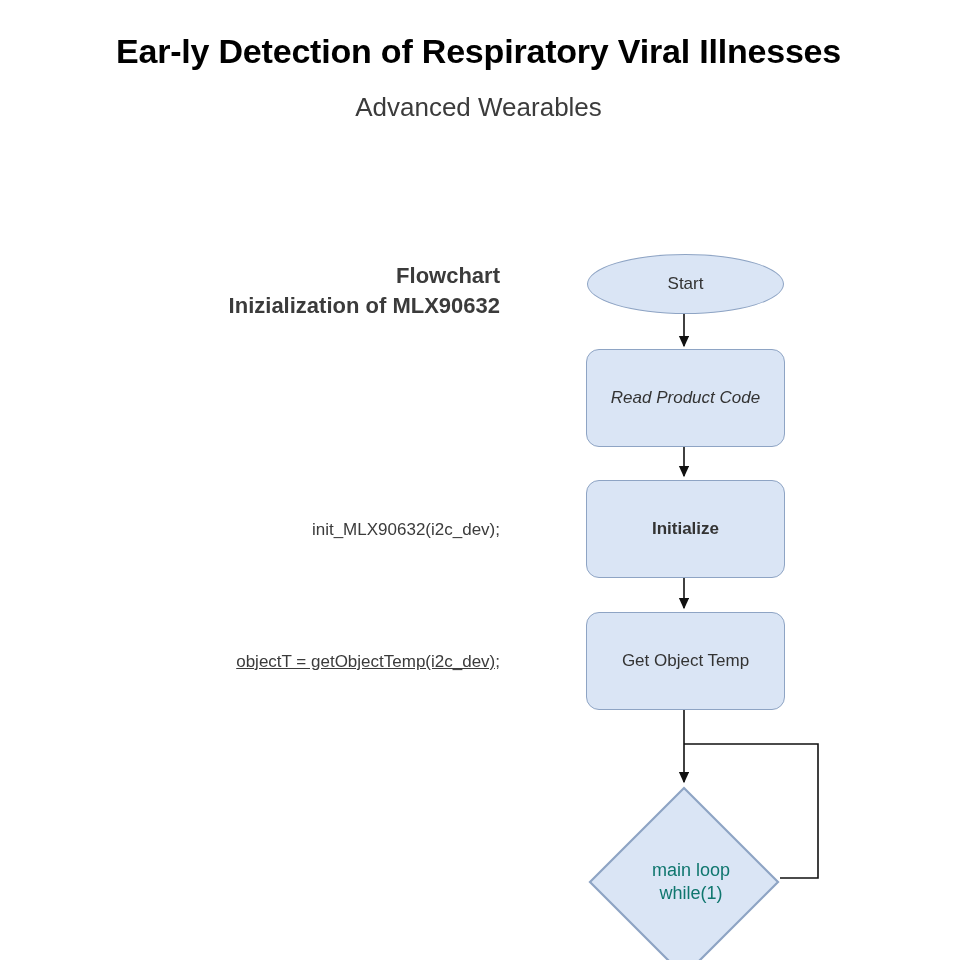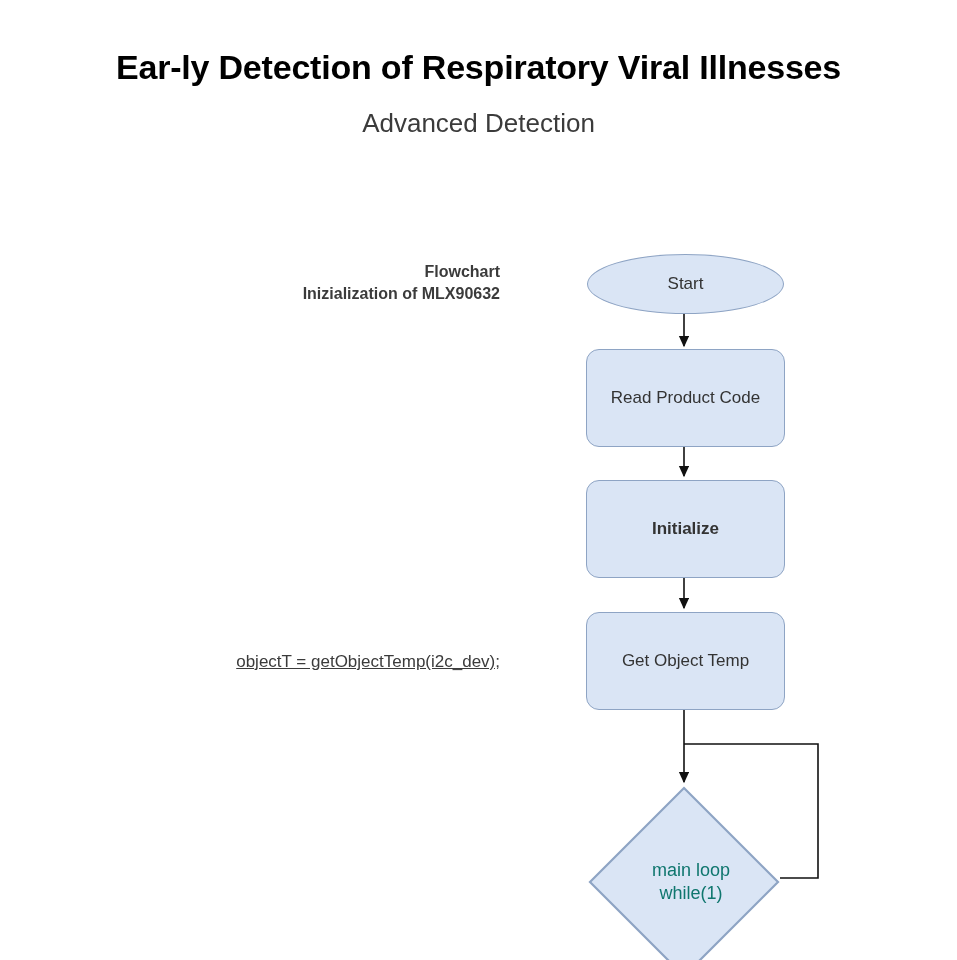--- a/index.html
+++ b/index.html
@@ -13,21 +13,21 @@
     position: relative;
     overflow: hidden;
     font-family: "Liberation Sans", sans-serif;
     color: #333333;
   }
 
   
   #header {
     position: absolute;
     left: 0;
-    top: 16px;
+    top: 0;
     width: 957px;
   }
   #page-title {
     text-align: center;
     font-size: 34px;
     font-weight: bold;
     color: #000000;
     letter-spacing: -0.2px;
     margin: 0;
     padding-top: 32px;
@@ -105,29 +105,29 @@
   .side-label {
     position: absolute;
     text-align: right;
     color: #3b3b3b;
     font-size: 17px;
     line-height: 1.35;
     white-space: pre-line;
   }
   .side-label.bold {
     font-weight: bold;
-    font-size: 16px;
+    font-size: 22px;
   }
 </style>
 </head>
 <body>
 
 <div id="header">
   <h1 id="page-title">Ear-ly Detection of Respiratory Viral Illnesses</h1>
-  <h2 id="page-subtitle">Advanced Detection</h2>
+  <h2 id="page-subtitle">Advanced Wearables</h2>
 </div>
 
 <div id="flowchart">
 
   <svg id="edges" viewBox="0 0 957 960" width="957" height="960">
     <defs>
       <marker id="arrowhead" markerWidth="9" markerHeight="9" refX="6.2" refY="3.2" orient="auto" markerUnits="strokeWidth">
         <path d="M0,0 L7,3.2 L0,6.4 z" fill="#111111"></path>
       </marker>
     </defs>
@@ -140,21 +140,21 @@
 
     <line x1="684" y1="694" x2="684" y2="766" stroke="#111111" stroke-width="1.6" marker-end="url(#arrowhead)"></line>
 
     <path d="M 780 862 L 818 862 L 818 728 L 684 728" fill="none" stroke="#111111" stroke-width="1.6"></path>
   </svg>
 
   <div class="node terminator" style="left:587px; top:238px; width:197px; height:60px;">
     <span>Start</span>
   </div>
 
-  <div class="node process" style="left:586px; top:333px; width:199px; height:98px;">
+  <div class="node process" style="left:586px; top:333px; width:199px; height:98px;font-style:italic;">
     <span>Read Product Code</span>
   </div>
 
   <div class="node process" style="left:586px; top:464px; width:199px; height:98px;font-weight:bold;">
     <span>Initialize</span>
   </div>
 
   <div class="node process" style="left:586px; top:596px; width:199px; height:98px;">
     <span>Get Object Temp</span>
   </div>
@@ -164,17 +164,18 @@
       <polygon points="96,2 190,96 96,190 2,96" fill="#dae5f5" stroke="#8ea4c4" stroke-width="2.2"></polygon>
     </svg>
     <span class="diamond-label" style="white-space:pre-line;">main loop
 while(1)</span>
   </div>
 
   <div class="side-label bold" style="left:160px; top:245px; width:340px;">Flowchart
 Inizialization of MLX90632</div>
 
 
+  <div class="side-label" style="left:160px; top:503px; width:340px;">init_MLX90632(i2c_dev);</div>
 
   <div class="side-label" style="left:150px; top:635px; width:350px;text-decoration:underline;">objectT = getObjectTemp(i2c_dev);</div>
 
 
 </div>
 
 </body></html>

